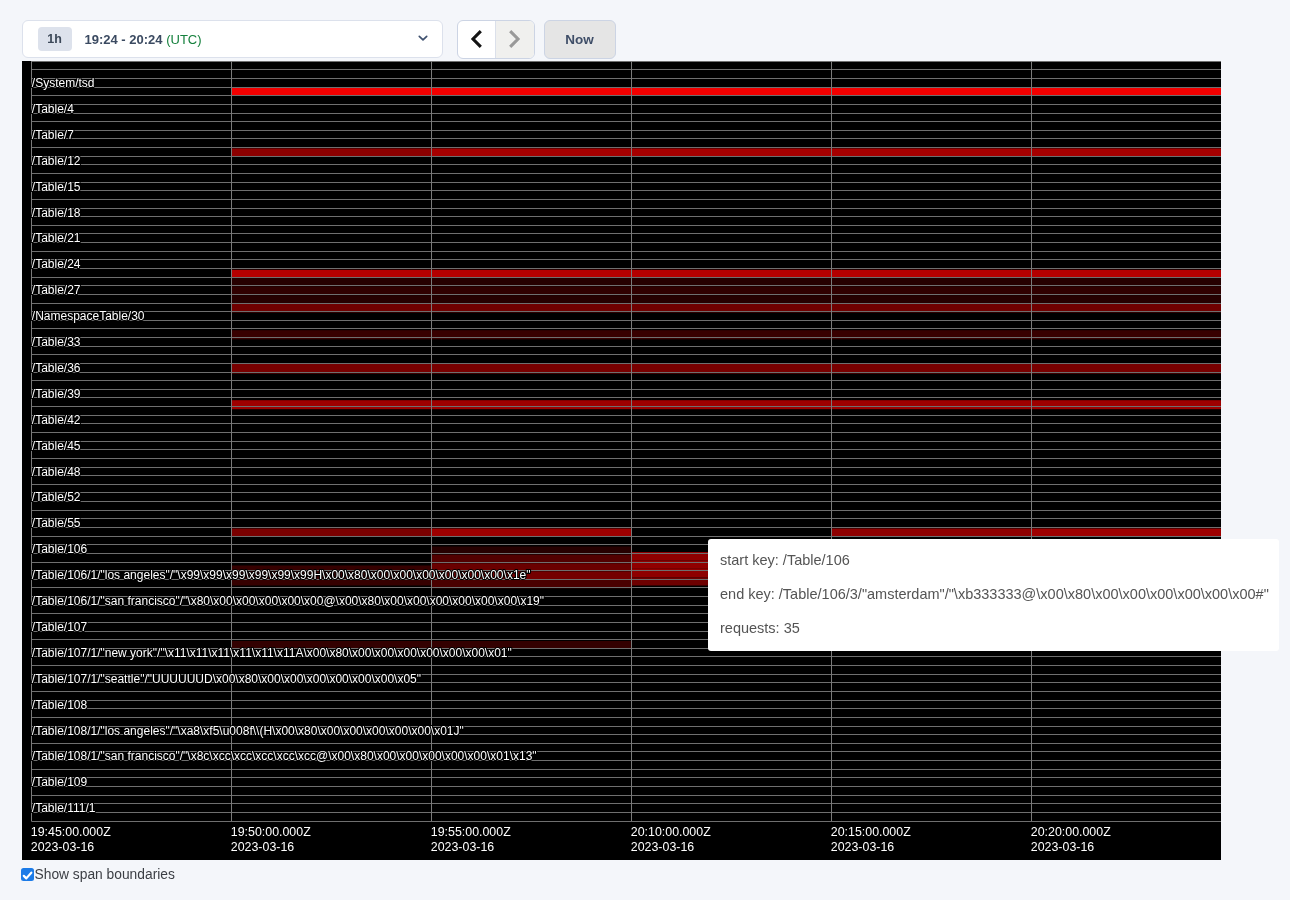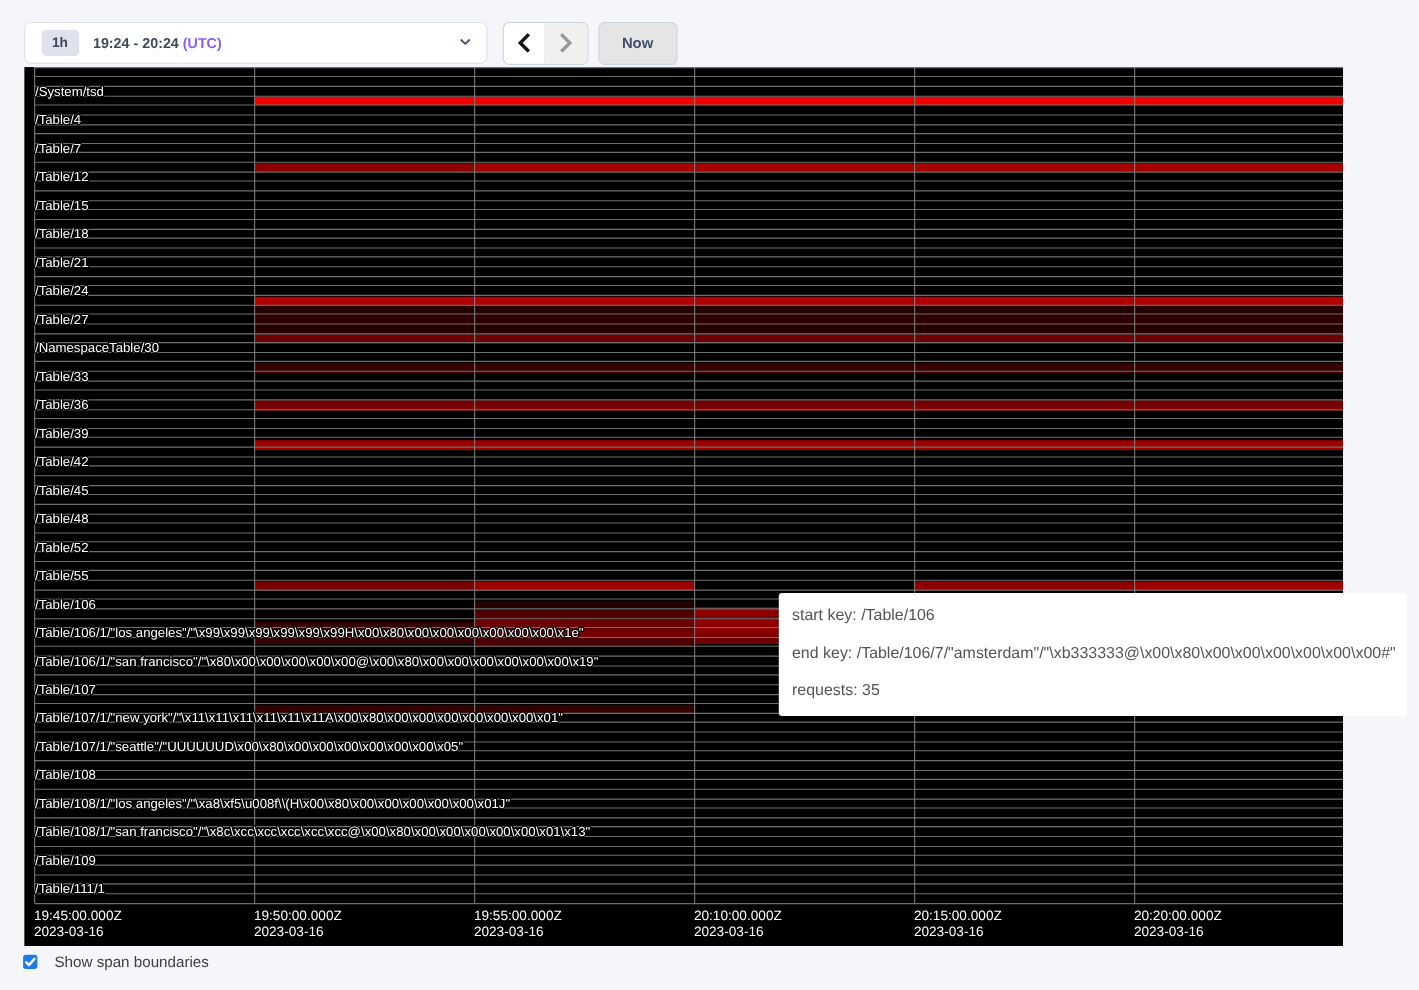--- a/index.html
+++ b/index.html
@@ -1,34 +1,34 @@
 <!DOCTYPE html>
 <html><head><meta charset="utf-8">
 <style>
 *{margin:0;padding:0;box-sizing:border-box}
 html,body{width:1290px;height:900px;background:#f4f6fa;font-family:"Liberation Sans",sans-serif;overflow:hidden;position:relative}
 body{filter:grayscale(0%)}
 .abs{position:absolute}
 .selbox{left:21.5px;top:20px;width:421px;height:37.5px;background:#fff;border:1px solid #dce1ec;border-radius:6px;display:flex;align-items:center;padding-top:1px}
 .badge{margin-left:15px;width:34px;height:24px;background:#dde2ec;border-radius:4px;color:#3c4858;font-size:12.5px;font-weight:bold;display:flex;align-items:center;justify-content:center}
 .trange{margin-left:13px;font-size:13px;font-weight:bold;color:#3b4a61}
-.trange span{font-weight:bold;color:#8b5cf6}
+.trange span{font-weight:normal;color:#15803d}
 .chev{position:absolute;right:14px;top:14.2px}
 .seg{left:457px;top:20px;width:77.5px;height:38.6px;border:1px solid #ccd4e4;border-radius:6px;background:#fff;display:flex;overflow:hidden}
 .seg .a{width:50%;display:flex;align-items:center;justify-content:center;border-right:1px solid #dbe0ea}
 .seg .b{width:50%;display:flex;align-items:center;justify-content:center;background:#f0f0ee}
 .nowbtn{left:543.6px;top:20px;width:72px;height:38.6px;border:1px solid #ccd4e4;border-radius:6px;background:#e5e5e5;color:#3f4e68;font-size:13.5px;font-weight:bold;display:flex;align-items:center;justify-content:center}
 .canvas{left:22px;top:61px;width:1199px;height:799px}
 .cl{font-size:12px;fill:#fff;stroke:#000;stroke-width:2.2;paint-order:stroke;stroke-linejoin:round;font-family:"Liberation Sans",sans-serif}
 .cf{font-size:12.4px;fill:#fff;stroke:#000;stroke-width:2.2;paint-order:stroke;stroke-linejoin:round;font-family:"Liberation Sans",sans-serif}
 .tip{left:708px;top:539px;width:570.5px;height:112px;background:#fff;border-radius:3px;padding:11px 0 0 12px;color:#545454;font-size:14.5px}
 .tip div{height:20px;line-height:20px;margin-bottom:14px;white-space:nowrap}
 .cbrow{left:20.5px;top:866.5px;display:flex;align-items:flex-start}
 .cbx{width:13px;height:13.2px;background:#1b7be8;border-radius:2.5px;margin-top:1.5px}
-.cbl{margin-left:16px;font-size:13.8px;color:#3b3e44}
+.cbl{margin-left:1px;font-size:13.8px;color:#3b3e44}
 </style></head>
 <body>
 <div class="abs selbox">
   <div class="badge">1h</div>
   <div class="trange">19:24 - 20:24 <span>(UTC)</span></div>
   <svg class="chev" width="10" height="7" viewBox="0 0 10 7">
       <path d="M1.3 1.4 L5 4.9 L8.7 1.4" stroke="#3f516f" stroke-width="1.7" fill="none" stroke-linecap="round" stroke-linejoin="round"></path>
     </svg>
 </div>
 <div class="abs seg">
@@ -111,20 +111,20 @@
 <text x="408.8" y="790" class="cf">2023-03-16</text>
 <text x="608.8" y="775" class="cf">20:10:00.000Z</text>
 <text x="608.8" y="790" class="cf">2023-03-16</text>
 <text x="808.8" y="775" class="cf">20:15:00.000Z</text>
 <text x="808.8" y="790" class="cf">2023-03-16</text>
 <text x="1008.8" y="775" class="cf">20:20:00.000Z</text>
 <text x="1008.8" y="790" class="cf">2023-03-16</text>
 </svg>
 <div class="abs tip">
   <div>start key: /Table/106</div>
-  <div>end key: /Table/106/7/"amsterdam"/"\xb333333@\x00\x80\x00\x00\x00\x00\x00\x00#"</div>
+  <div>end key: /Table/106/3/"amsterdam"/"\xb333333@\x00\x80\x00\x00\x00\x00\x00\x00#"</div>
   <div>requests: 35</div>
 </div>
 <div class="abs cbrow">
   <div class="cbx"><svg width="13" height="13.2" viewBox="0 0 13 13">
         <path d="M2.8 6.8 L5.3 9.3 L10.3 3.6" stroke="#fff" stroke-width="2.2" fill="none" stroke-linecap="round" stroke-linejoin="round"></path>
       </svg></div>
   <div class="cbl">Show span boundaries</div>
 </div>
 </body></html>

